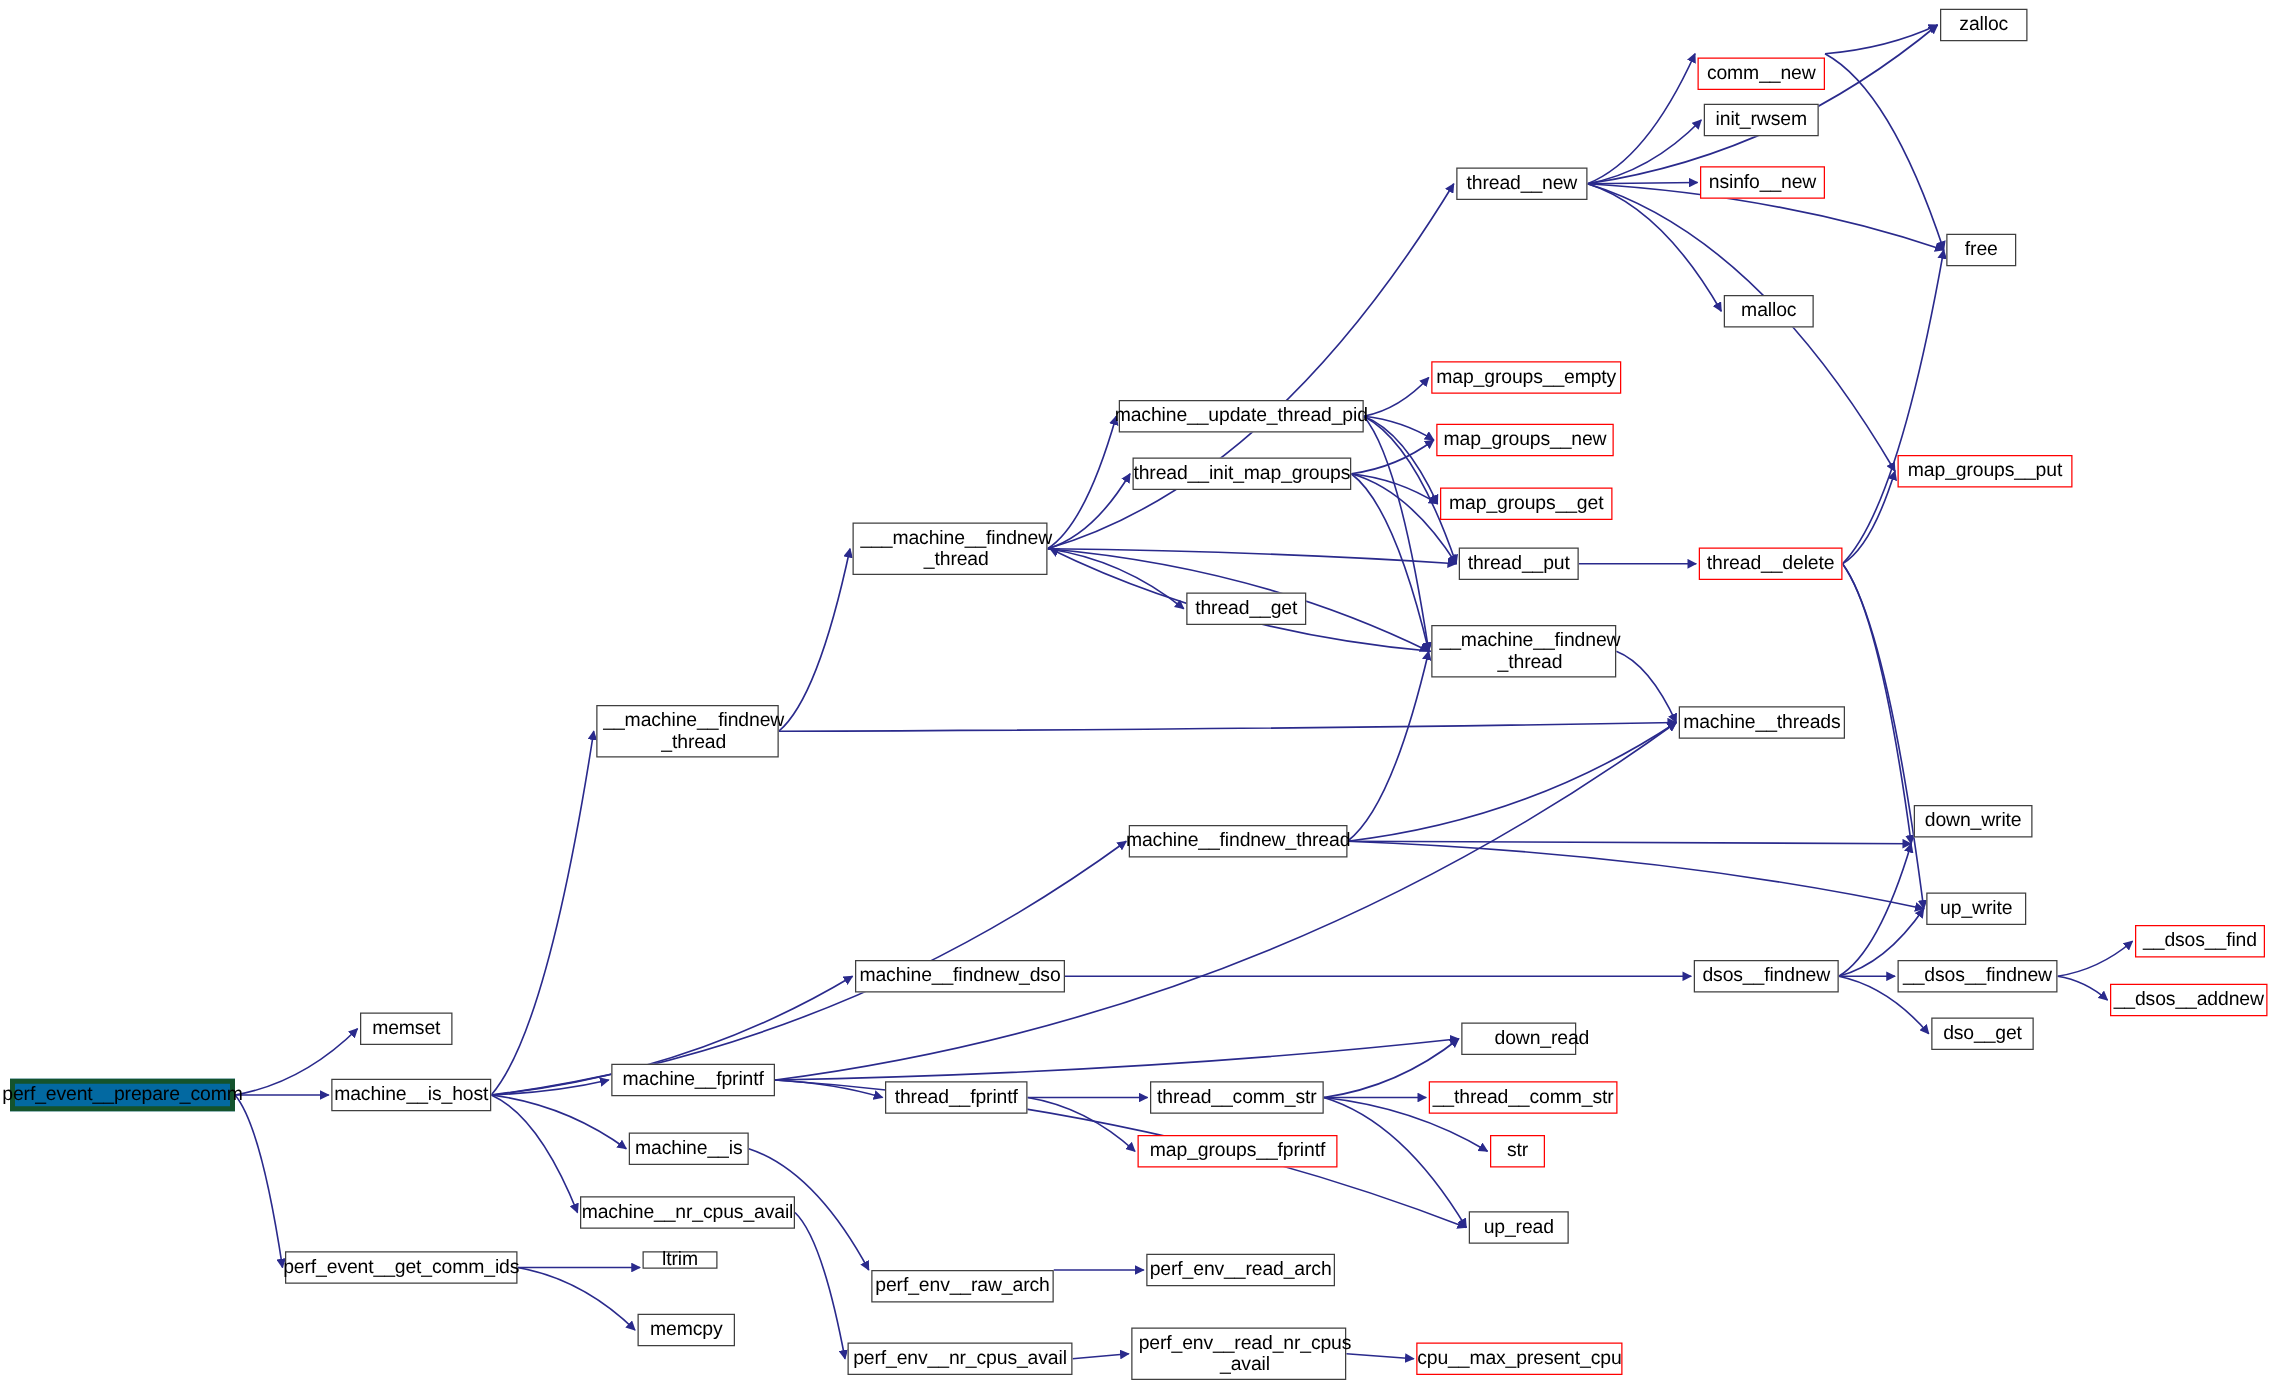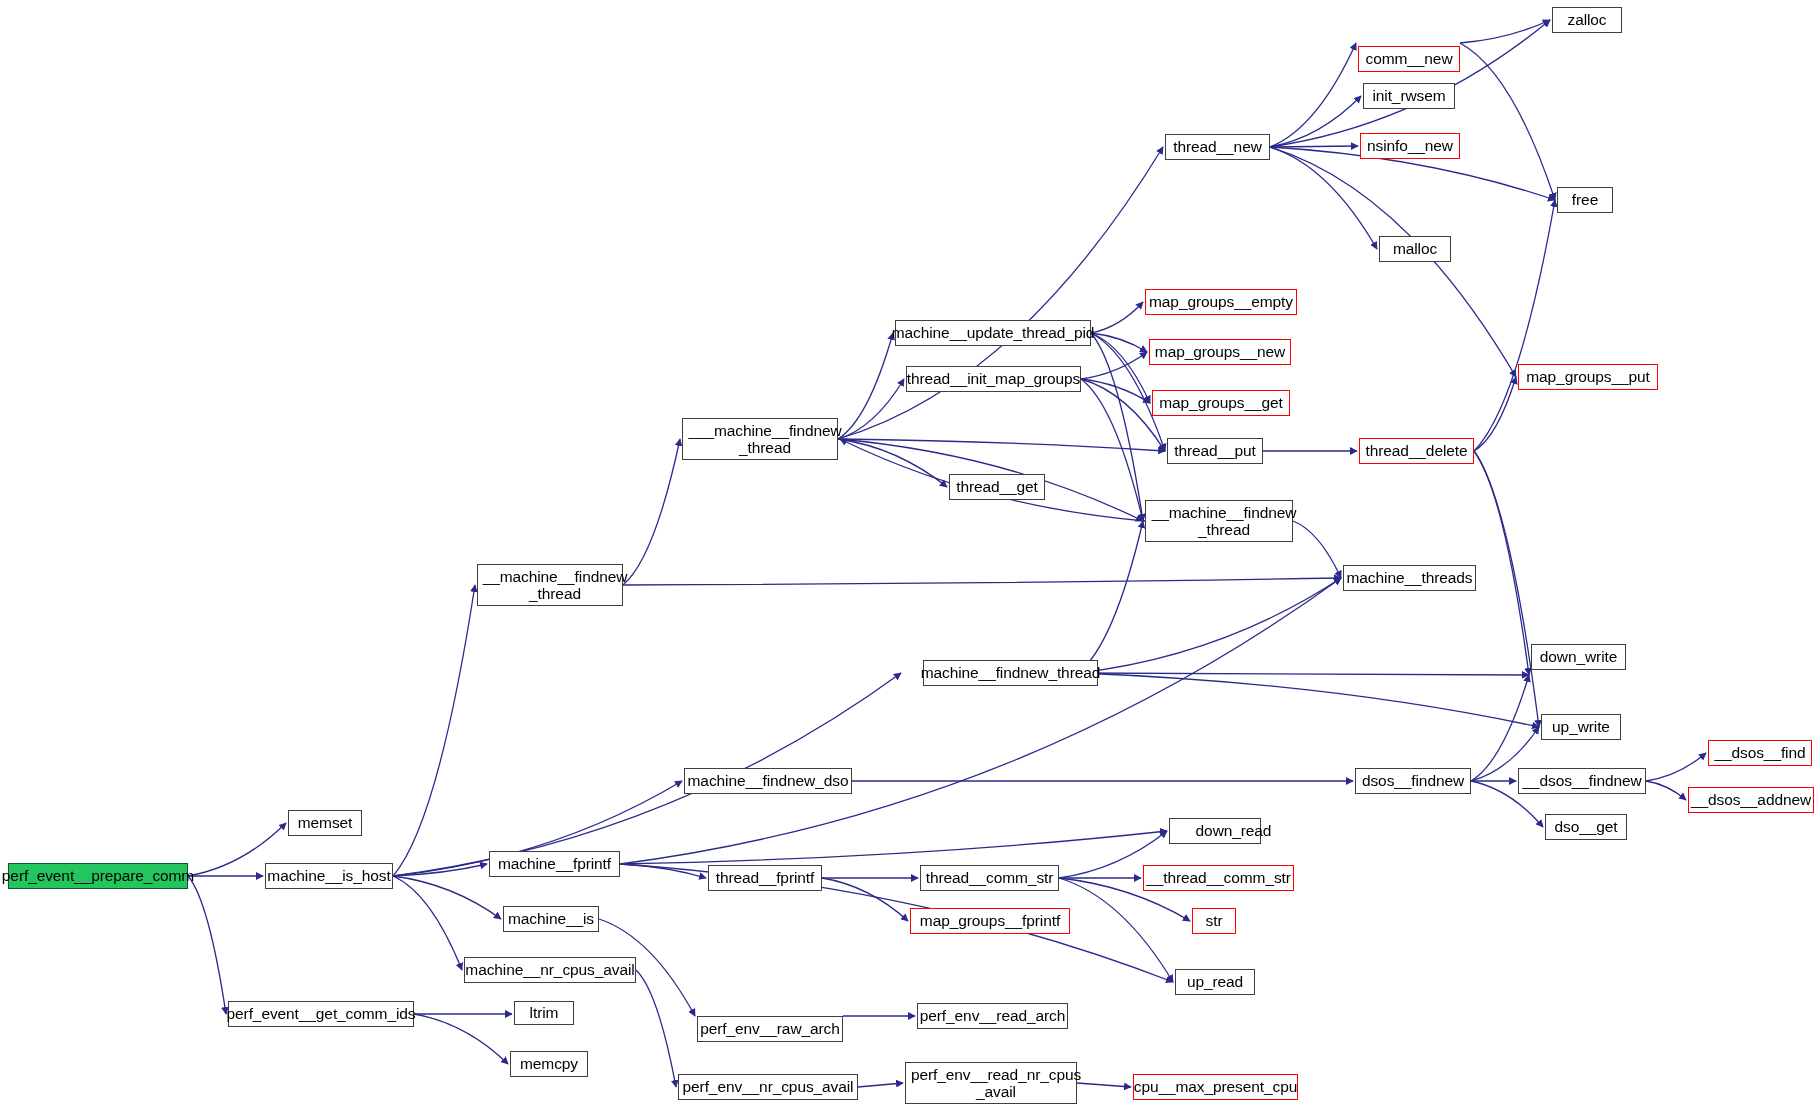--- a/index.html
+++ b/index.html
@@ -23,21 +23,21 @@
     line-height:1.08;
     display:flex;
     align-items:center;
     justify-content:center;
     text-align:center;
     white-space:pre-line;
     letter-spacing:-0.1px;
     z-index:3;
   }
   .node.red{border:1.6px solid #ff0000;}
-  .node.root{background:#22c55e;border:1px solid #14532d;}
+  .node.root{background:#0369a1;border:4px solid #14532d;}
   .node.two-line{line-height:1.12;padding-left:10px;}
 </style>
 </head>
 <body>
 
 <div id="canvas">
   <svg id="edges" viewBox="0 0 1819 1120" xmlns="http://www.w3.org/2000/svg">
     <defs>
       <marker id="arrow" viewBox="0 0 10 10" refX="9" refY="5" markerWidth="6" markerHeight="6" orient="auto-start-reverse">
         <path d="M 0 0 L 10 5 L 0 10 z" fill="#2a2a8c"></path>
@@ -114,40 +114,40 @@
         <path d="M 1270 147 Q 1405.3 188.4 1516 377" fill="none" stroke="#2a2a8c" stroke-width="1.3" marker-end="url(#arrow)"></path>
         <path d="M 1460 43 Q 1509.5 38.86 1550 20" fill="none" stroke="#2a2a8c" stroke-width="1.3" marker-end="url(#arrow)"></path>
         <path d="M 1460 43 Q 1512.25 71.25999999999999 1555 200" fill="none" stroke="#2a2a8c" stroke-width="1.3" marker-end="url(#arrow)"></path>
       </g>
   </svg>
   <div id="node-layer">
       <div class="node root" style="left: 8px; top: 863px; width: 180px; height: 26px;">perf_event__prepare_comm</div>
       <div class="node" style="left: 288px; top: 810px; width: 74px; height: 26px;">memset</div>
       <div class="node" style="left: 265px; top: 863px; width: 128px; height: 26px;">machine__is_host</div>
       <div class="node" style="left: 228px; top: 1001px; width: 186px; height: 26px;">perf_event__get_comm_ids</div>
-      <div class="node" style="left: 514px; top: 1001px; width: 60px; height: 24px;">ltrim</div>
+      <div class="node" style="left: 514px; top: 1001px; width: 60px; height: 14px;">ltrim</div>
       <div class="node" style="left: 510px; top: 1051px; width: 78px; height: 26px;">memcpy</div>
       <div class="node" style="left: 489px; top: 851px; width: 131px; height: 26px;">machine__fprintf</div>
       <div class="node" style="left: 503px; top: 906px; width: 96px; height: 26px;">machine__is</div>
       <div class="node" style="left: 464px; top: 957px; width: 172px; height: 26px;">machine__nr_cpus_avail</div>
       <div class="node" style="left: 708px; top: 865px; width: 114px; height: 26px;">thread__fprintf</div>
       <div class="node red" style="left: 910px; top: 908px; width: 160px; height: 26px;">map_groups__fprintf</div>
       <div class="node" style="left: 920px; top: 865px; width: 139px; height: 26px;">thread__comm_str</div>
       <div class="node red" style="left: 1143px; top: 865px; width: 151px; height: 26px;">__thread__comm_str</div>
       <div class="node red" style="left: 1192px; top: 908px; width: 44px; height: 26px;">str</div>
       <div class="node" style="left: 1169px; top: 818px; width: 92px; height: 26px; padding-left: 37px;">down_read</div>
       <div class="node" style="left: 1175px; top: 969px; width: 80px; height: 26px;">up_read</div>
       <div class="node" style="left: 697px; top: 1003px; width: 146px; height: 26px; margin-top: 13px;">perf_env__raw_arch</div>
       <div class="node" style="left: 917px; top: 1003px; width: 151px; height: 26px;">perf_env__read_arch</div>
       <div class="node" style="left: 678px; top: 1074px; width: 180px; height: 26px;">perf_env__nr_cpus_avail</div>
       <div class="node two-line" style="left: 905px; top: 1062px; width: 172px; height: 42px;">perf_env__read_nr_cpus
 _avail</div>
       <div class="node red" style="left: 1133px; top: 1074px; width: 165px; height: 26px;">cpu__max_present_cpu</div>
       <div class="node" style="left: 684px; top: 768px; width: 168px; height: 26px;">machine__findnew_dso</div>
-      <div class="node" style="left: 903px; top: 660px; width: 175px; height: 26px; margin-left: 20px;">machine__findnew_thread</div>
+      <div class="node" style="left: 903px; top: 660px; width: 175px; height: 26px;">machine__findnew_thread</div>
       <div class="node" style="left: 1355px; top: 768px; width: 116px; height: 26px;">dsos__findnew</div>
       <div class="node" style="left: 1518px; top: 768px; width: 128px; height: 26px;">__dsos__findnew</div>
       <div class="node" style="left: 1545px; top: 814px; width: 82px; height: 26px;">dso__get</div>
       <div class="node red" style="left: 1708px; top: 740px; width: 104px; height: 26px;">__dsos__find</div>
       <div class="node red" style="left: 1688px; top: 787px; width: 126px; height: 26px;">__dsos__addnew</div>
       <div class="node" style="left: 1531px; top: 644px; width: 95px; height: 26px;">down_write</div>
       <div class="node" style="left: 1541px; top: 714px; width: 80px; height: 26px;">up_write</div>
       <div class="node" style="left: 1343px; top: 565px; width: 133px; height: 26px;">machine__threads</div>
       <div class="node two-line" style="left: 477px; top: 564px; width: 146px; height: 42px;">__machine__findnew
 _thread</div>

